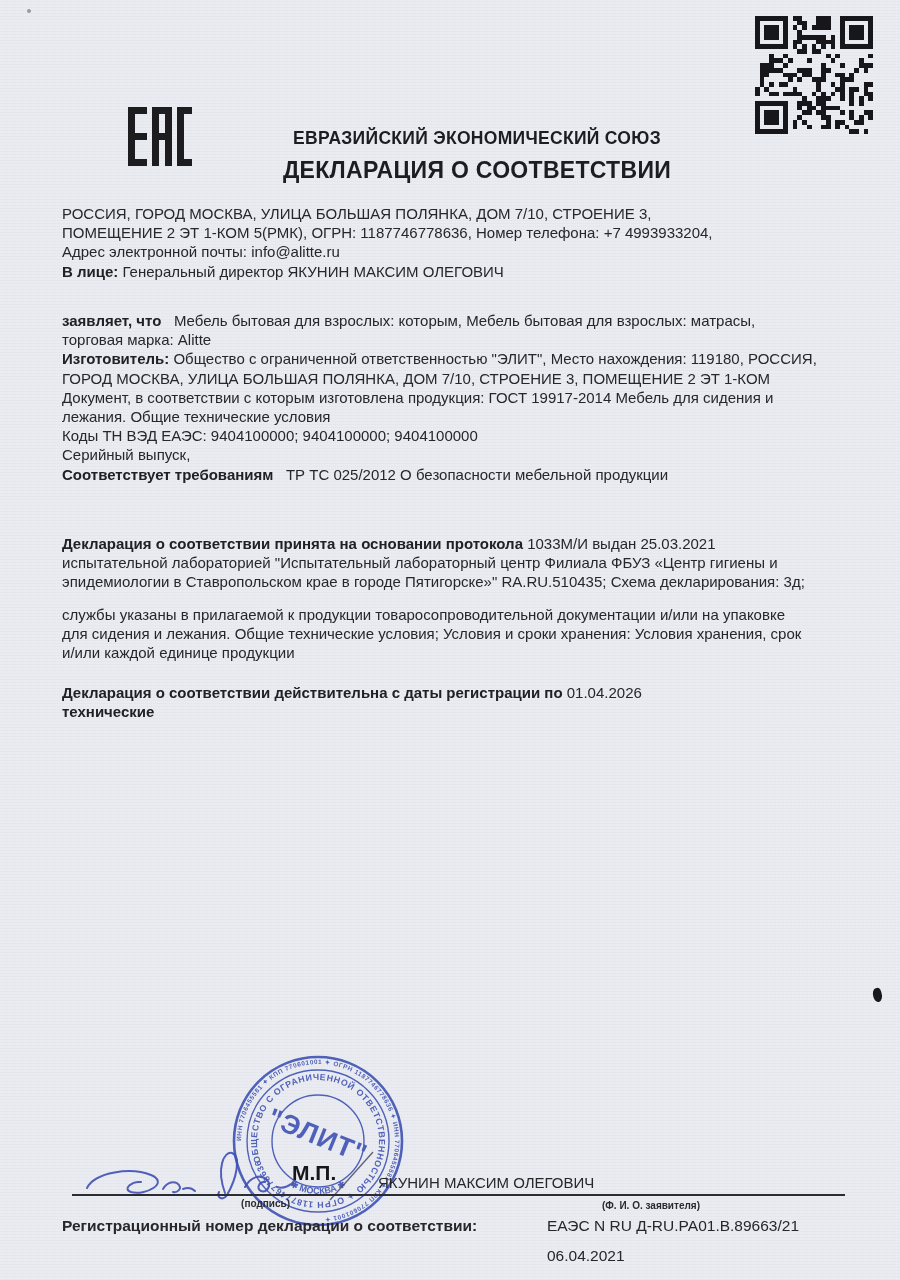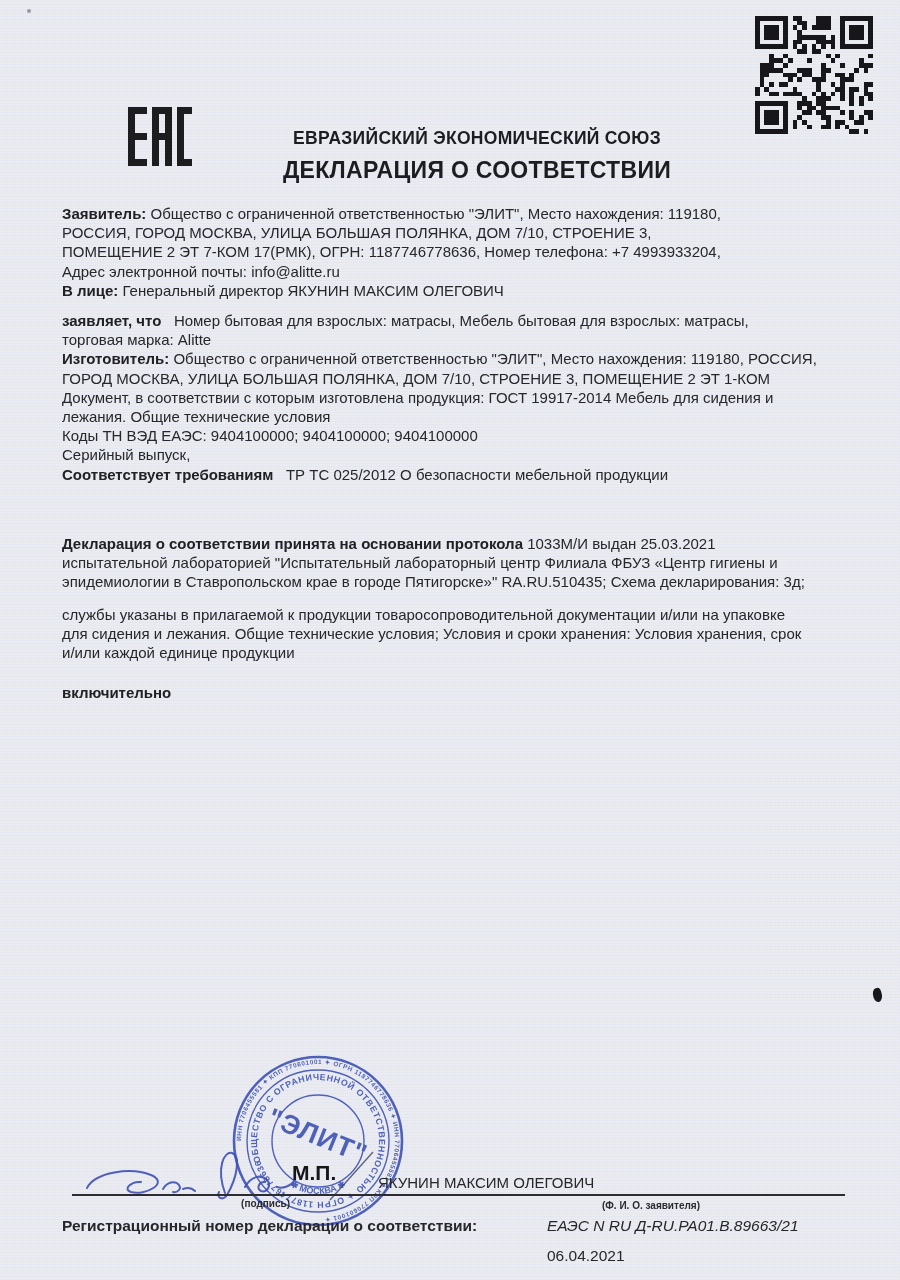--- a/index.html
+++ b/index.html
@@ -326,29 +326,28 @@
           <rect x="21" y="24" width="1" height="1"></rect>
           <rect x="23" y="24" width="1" height="1"></rect>
         </g>
       </svg>
   </div>
 
   <div class="abs ttl" style="top:128px;font-size:17.5px;">ЕВРАЗИЙСКИЙ ЭКОНОМИЧЕСКИЙ СОЮЗ</div>
   <div class="abs ttl" style="top:157px;font-size:23px;">ДЕКЛАРАЦИЯ О СООТВЕТСТВИИ</div>
 
   <div class="abs para" style="top:204px;">
-    <div class="line"><b>Заявитель:</b><span> Общество с ограниченной ответственностью "ЭЛИТ", Место нахождения: 119180,</span></div>
     <div class="line">РОССИЯ, ГОРОД МОСКВА, УЛИЦА БОЛЬШАЯ ПОЛЯНКА, ДОМ 7/10, СТРОЕНИЕ 3,</div>
-    <div class="line">ПОМЕЩЕНИЕ 2 ЭТ 7-КОМ 17(РМК), ОГРН: 1187746778636, Номер телефона: +7 4993933204,</div>
+    <div class="line">ПОМЕЩЕНИЕ 2 ЭТ 1-КОМ 5(РМК), ОГРН: 1187746778636, Номер телефона: +7 4993933204,</div>
     <div class="line">Адрес электронной почты: info@alitte.ru</div>
     <div class="line"><b>В лице:</b><span> Генеральный директор ЯКУНИН МАКСИМ ОЛЕГОВИЧ</span></div>
   </div>
 
   <div class="abs para" style="top:311px;">
-    <div class="line"><b>заявляет, что</b><span>   Номер бытовая для взрослых: матрасы, Мебель бытовая для взрослых: матрасы,</span></div>
+    <div class="line"><b>заявляет, что</b><span>   Мебель бытовая для взрослых: которым, Мебель бытовая для взрослых: матрасы,</span></div>
     <div class="line">торговая марка: Alitte</div>
     <div class="line"><b>Изготовитель:</b><span> Общество с ограниченной ответственностью "ЭЛИТ", Место нахождения: 119180, РОССИЯ,</span></div>
     <div class="line">ГОРОД МОСКВА, УЛИЦА БОЛЬШАЯ ПОЛЯНКА, ДОМ 7/10, СТРОЕНИЕ 3, ПОМЕЩЕНИЕ 2 ЭТ 1-КОМ</div>
     <div class="line">Документ, в соответствии с которым изготовлена продукция: ГОСТ 19917-2014 Мебель для сидения и</div>
     <div class="line">лежания. Общие технические условия</div>
     <div class="line">Коды ТН ВЭД ЕАЭС: 9404100000; 9404100000; 9404100000</div>
     <div class="line">Серийный выпуск,</div>
     <div class="line"><b>Соответствует требованиям</b><span>   ТР ТС 025/2012 О безопасности мебельной продукции</span></div>
   </div>
 
@@ -358,21 +357,22 @@
     <div class="line">эпидемиологии в Ставропольском крае в городе Пятигорске»" RA.RU.510435; Схема декларирования: 3д;</div>
   </div>
 
   <div class="abs para" style="top:605px;">
     <div class="line">службы указаны в прилагаемой к продукции товаросопроводительной документации и/или на упаковке</div>
     <div class="line">для сидения и лежания. Общие технические условия; Условия и сроки хранения: Условия хранения, срок</div>
     <div class="line">и/или каждой единице продукции</div>
   </div>
 
   <div class="abs para" style="top:683px;">
-    <div class="line"><b>включительно</b></div>
+    <div class="line"><b>Декларация о соответствии действительна с даты регистрации по</b><span> 01.04.2026</span></div>
+    <div class="line"><b>технические</b></div>
   </div>
 
   <div class="abs blot" style="left:873px;top:988px;"></div>
 
   <div class="abs" style="left:223px;top:1046px;">
     <svg width="190" height="190" viewBox="-95 -95 190 190" style="opacity:.88;">
       <g fill="none" stroke="#3a4eb2">
         <circle r="84" stroke-width="2.6"></circle>
         <circle r="71" stroke-width="1.4"></circle>
         <circle r="46" stroke-width="1.4"></circle>
@@ -409,17 +409,17 @@
     </svg>
   </div>
 
   <div class="abs" style="left:292px;top:1161px;font-size:21px;font-weight:bold;color:#17171b;text-align:right;">М.П.</div>
   <div class="abs" style="left:378px;top:1174px;font-size:15px;">ЯКУНИН МАКСИМ ОЛЕГОВИЧ</div>
   <div class="abs sigline"></div>
   <div class="abs cap" style="left:160px;top:1198px;width:130px;">(подпись)</div>
   <div class="abs cap" style="left:540px;top:1200px;width:160px;">(Ф. И. О. заявителя)</div>
 
   <div class="abs footrow" style="left:62px;top:1217px;font-weight:bold;">Регистрационный номер декларации о соответствии:</div>
-  <div class="abs footrow" style="left:547px;top:1217px;font-style:italic;">ЕАЭС N RU Д-RU.РА01.В.89663/21</div>
+  <div class="abs footrow" style="left:547px;top:1217px;">ЕАЭС N RU Д-RU.РА01.В.89663/21</div>
   <div class="abs footrow" style="left:62px;top:1285px;font-weight:bold;">Дата регистрации декларации о соответствии:</div>
   <div class="abs footrow" style="left:547px;top:1247px;">06.04.2021</div>
 
 </div>
 
 </body></html>

